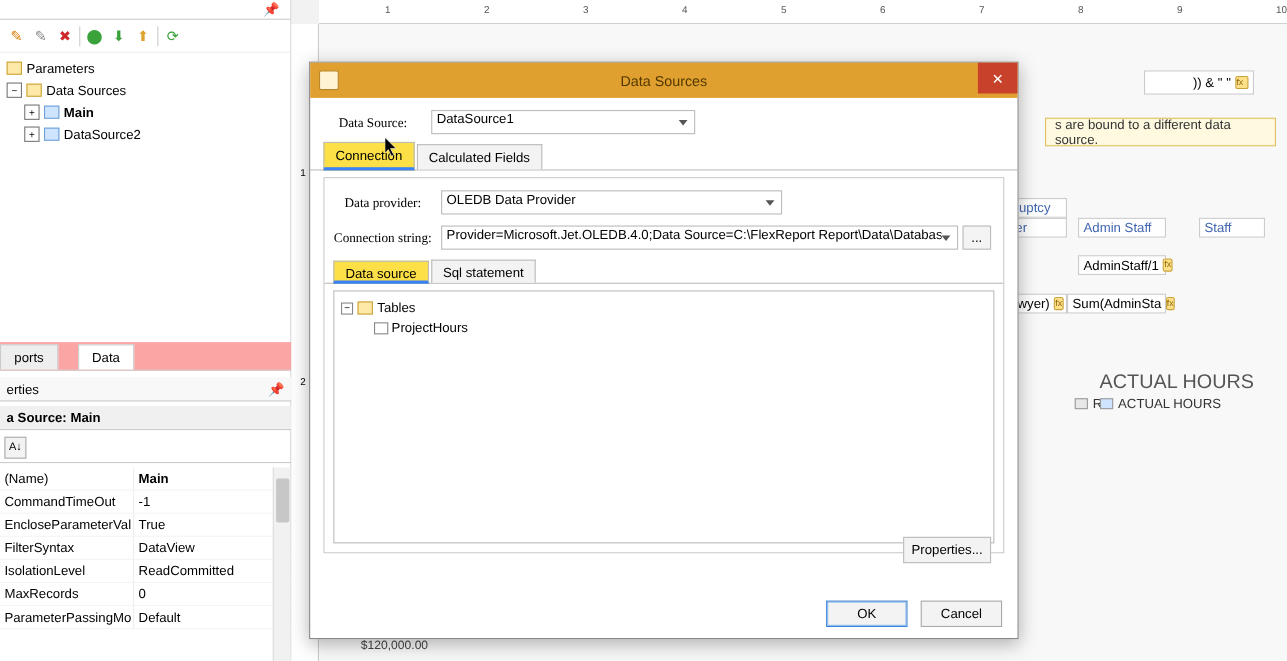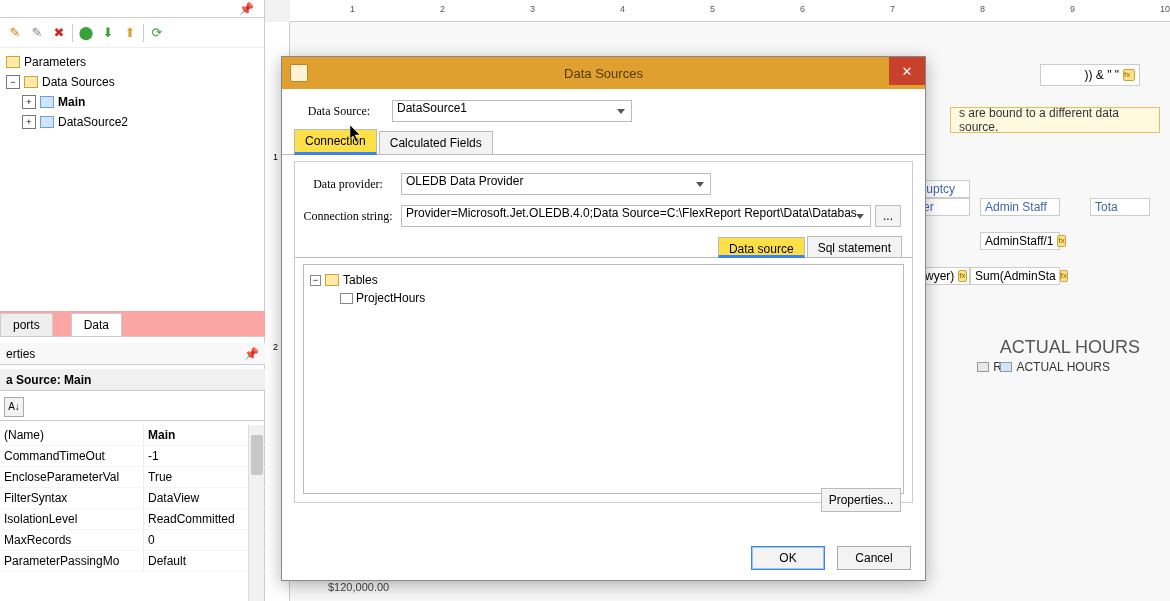--- a/index.html
+++ b/index.html
@@ -21,21 +21,21 @@
   .btab { padding: 4px 12px; background: #eee; border: 1px solid #ccc; border-bottom: none; margin-right: 2px; }
   .btab.active { background: #fff; }
   
   .prop-hdr { position: absolute; left: 0; top: 343px; width: 265px; height: 22px; border-bottom: 1px solid #ccc; display: flex; align-items: center; padding: 0 6px; justify-content: space-between; background: #f8f8f8; gap: 44px;}
   .prop-sub { position: absolute; left: 0; top: 369px; width: 265px; height: 22px; border-bottom: 1px solid #ccc; display: flex; align-items: center; padding: 0 6px; font-weight: bold; background: #f0f0f0;}
   .prop-sort { position: absolute; left: 0; top: 395px; width: 265px; height: 26px; border-bottom: 1px solid #ccc; padding: 2px 4px; }
   .sort-btn { width: 20px; height: 20px; border: 1px solid #aaa; background: #f3f3f3; display: inline-block; text-align: center; line-height: 18px; font-size: 10px;}
   
   .prop-grid { position: absolute; left: 0; top: 425px; width: 265px; height: 176px; overflow: hidden; }
   .prop-row { display: flex; height: 21px; }
-  .prop-k { width: 144px; padding-left: 4px; border-right: 1px solid #eee; border-bottom: 1px solid #f4f4f4; display: flex; align-items: center; }
+  .prop-k { width: 122px; padding-left: 4px; border-right: 1px solid #eee; border-bottom: 1px solid #f4f4f4; display: flex; align-items: center; }
   .prop-v { flex: 1; padding-left: 4px; border-bottom: 1px solid #f4f4f4; display: flex; align-items: center; }
   .vscroll { position: absolute; right: 0; top: 425px; width: 16px; height: 176px; background: #f1f1f1; border-left: 1px solid #ddd;}
   .vscroll .thumb { position: absolute; left: 2px; top: 10px; width: 12px; height: 40px; background: #c7c7c7; border-radius: 2px;}
   
   
   .design { position: absolute; left: 265px; top: 0; width: 905px; height: 601px; background: #f2f2f2; }
   .ruler-h { position: absolute; left: 25px; top: 0; right: 0; height: 22px; background: #fff; border-bottom: 1px solid #ccc; font-size: 9px; color: #555; }
   .ruler-h .tnum { position: absolute; top: 4px; font-size: 9px; }
   .ruler-v { position: absolute; left: 0; top: 22px; width: 25px; bottom: 0; background: #fff; border-right: 1px solid #ccc; }
   .canvas { position: absolute; left: 25px; top: 22px; right: 0; bottom: 0; background: #f8f8f8; }
@@ -55,21 +55,21 @@
   .flabel { width: 98px; text-align: center; padding-right: 8px; font-size: 12px; font-family: Liberation Serif, serif;}
   .sel { height: 22px; border: 1px solid #bbb; background: #fff; padding: 0 4px; font-size: 12px; width: 240px; position: relative;}
   .sel::after { content: ""; position: absolute; right: 6px; top: 8px; border-left: 4px solid transparent; border-right: 4px solid transparent; border-top: 5px solid #555;}
   .sel-wide { width: 310px; }
   .sel-full { width: 470px; }
   .tabstrip { height: 24px; display: flex; align-items: flex-end; border-bottom: 1px solid #bbb; margin: 6px -12px 0 -12px; padding: 0 12px;}
   .tab { padding: 4px 10px; border: 1px solid #bbb; border-bottom: none; background: #f3f3f3; margin-right: 2px; font-size: 12px; cursor: pointer;}
   .tab.active { background: #fde047; position: relative; top: 1px; border-bottom: 3px solid #3b82f6;}
   .subpanel { border: 1px solid #ccc; margin: 6px 0 0 0; padding: 8px; }
   .btn-ell { width: 26px; height: 22px; border: 1px solid #bbb; background: #f4f4f4; margin-left: 4px; display: flex; align-items: center; justify-content: center; cursor: pointer;}
-  .inner-tabs { height: 22px; display: flex; border-bottom: 1px solid #bbb; margin: 6px -8px 0 -8px; padding: 0 8px; justify-content: flex-end;}
+  .inner-tabs { height: 22px; display: flex; border-bottom: 1px solid #bbb; margin: 6px -8px 0 -8px; padding: 0 8px;}
   .list-pane { border: 1px solid #bbb; height: 230px; margin-top: 6px; background: #fff; padding: 6px; }
   .tree2-row { display: flex; align-items: center; height: 18px; }
   .exp-box { width: 11px; height: 11px; border: 1px solid #888; font-size: 9px; line-height: 9px; text-align: center; margin-right: 4px; background: #fff;}
   .tbl-ico { width: 13px; height: 11px; background: #fff; border: 1px solid #888; margin-right: 3px; display: inline-block;}
   .btn-prop { position: absolute; right: 24px; bottom: 68px; height: 24px; width: 80px; border: 1px solid #bbb; background: #f3f3f3; font-size: 12px; cursor: pointer;}
   .dlg-btns { position: absolute; right: 14px; bottom: 10px; display: flex; gap: 12px;}
   .dlg-btn { width: 74px; height: 24px; border: 1px solid #aaa; background: #f3f3f3; font-size: 12px; cursor: pointer;}
   .dlg-btn.primary { border: 1px solid #3b84d8; box-shadow: inset 0 0 0 1px #9ac6f2;}
   .cursor { position: absolute; width: 12px; height: 18px; pointer-events: none;}
   
@@ -199,21 +199,21 @@
     <div class="field-box" style="right:200px;top:158px;width:80px;color:#4066b0">
         <span>Bankruptcy</span>
       </div>
     <div class="field-box" style="right:200px;top:176px;width:80px;color:#4066b0">
         <span>Lawyer</span>
       </div>
     <div class="field-box" style="right:110px;top:176px;width:80px;color:#4066b0">
         <span>Admin Staff</span>
       </div>
     <div class="field-box" style="right:20px;top:176px;width:60px;color:#4066b0">
-        <span>Tota</span>
+        <span>Staff</span>
       </div>
 
     <div class="field-box" style="right:110px;top:210px;width:80px">
         <span>AdminStaff/1</span>
         <span class="ex-icon">fx</span>
       </div>
     <div class="field-box" style="right:200px;top:245px;width:50px">
         <span>wyer)</span>
         <span class="ex-icon">fx</span>
       </div>

